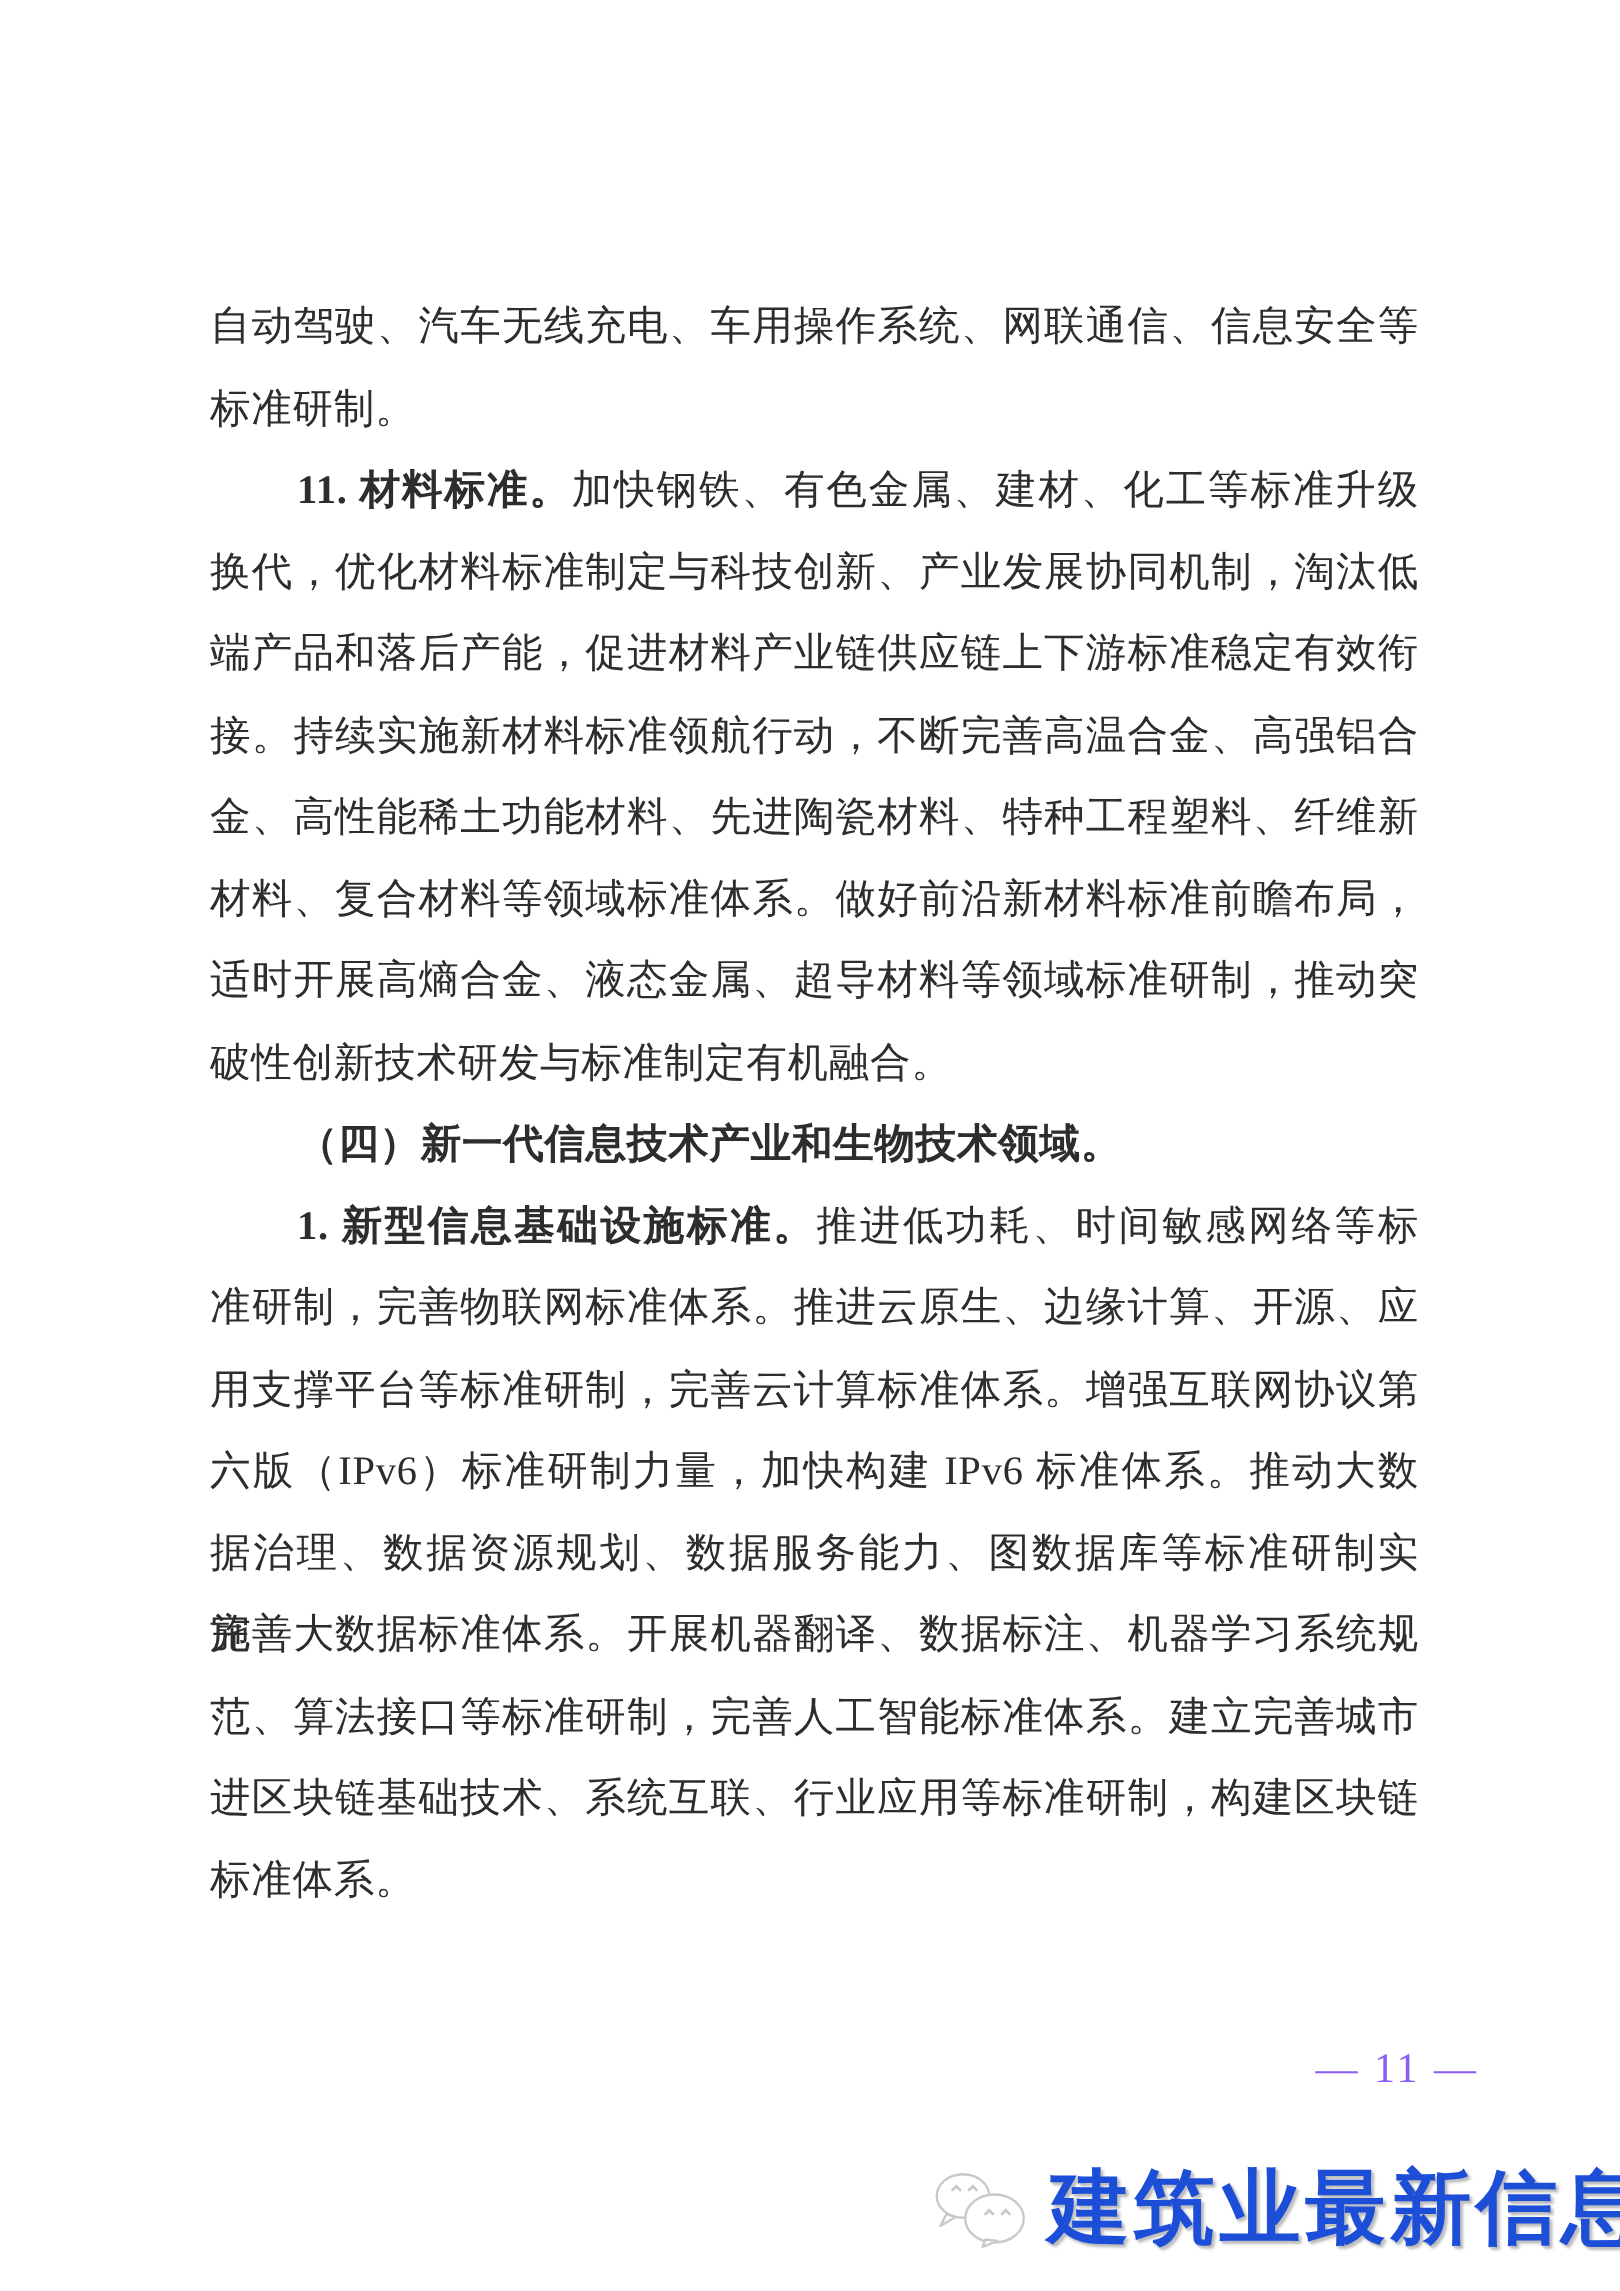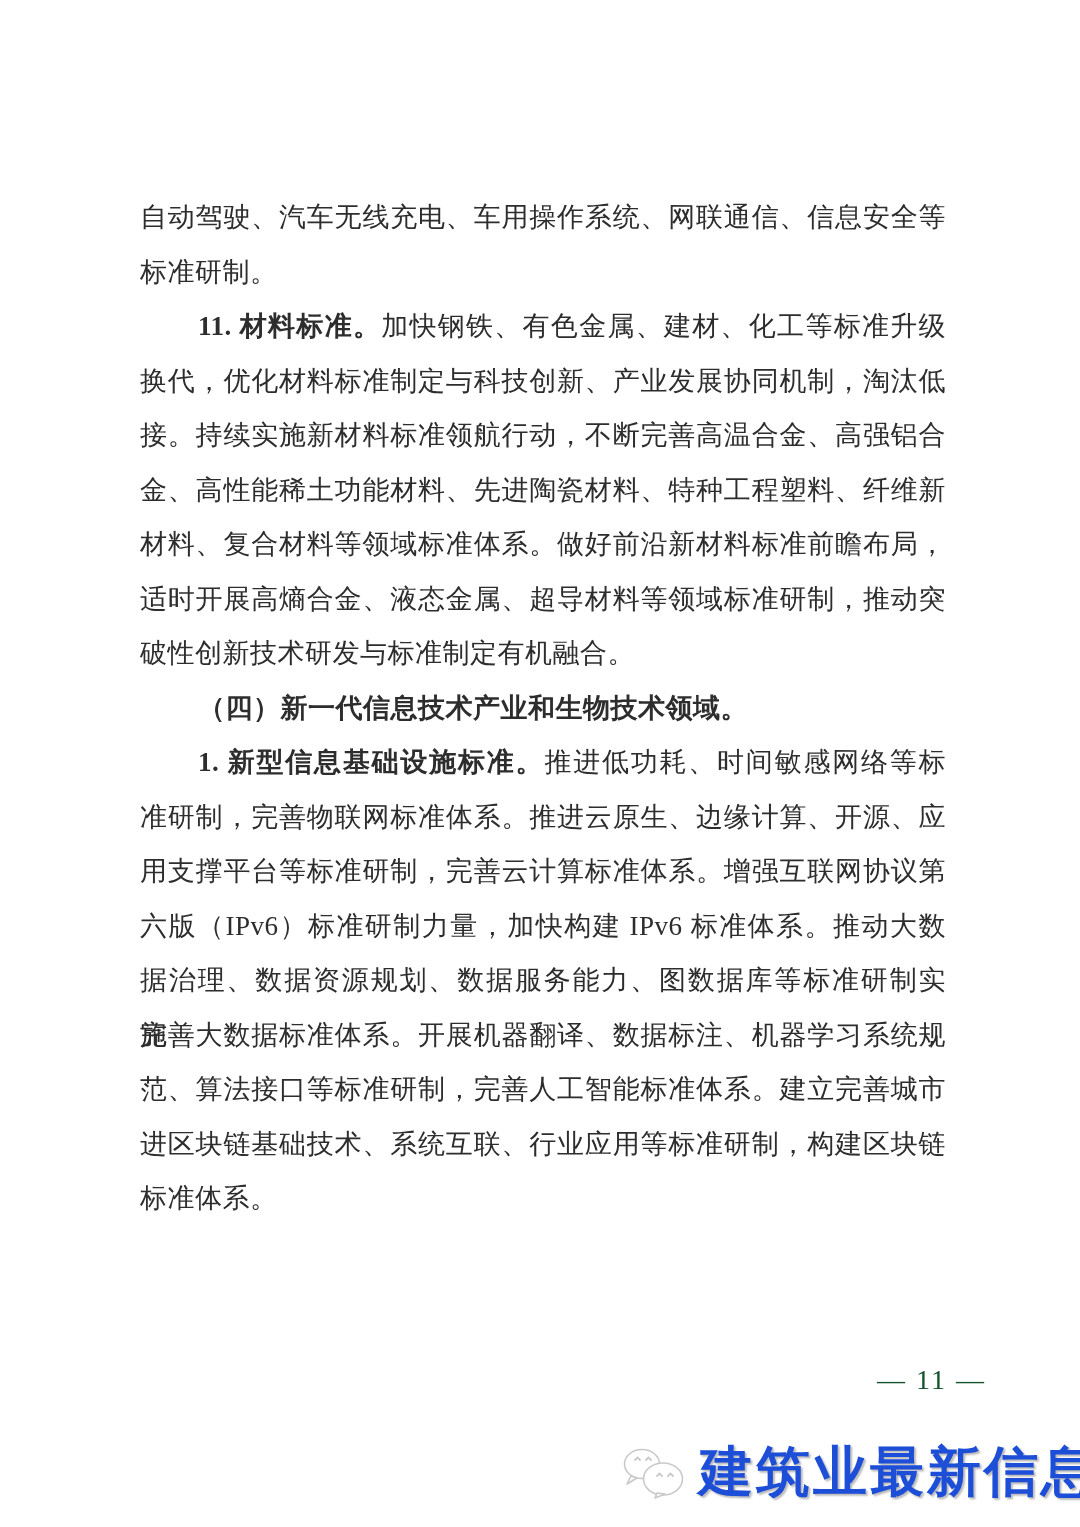--- a/index.html
+++ b/index.html
@@ -42,21 +42,21 @@
   }
   .line .lead {
     font-weight: 700;
   }
   .page-number {
     position: absolute;
     top: 1360px;
     right: 140px;
     font-size: 28px;
     line-height: 40px;
-    color: #14532d;
+    color: #8b5cf6;
     letter-spacing: 2px;
   }
   .watermark {
     position: absolute;
     right: 28px;
     bottom: 18px;
     display: flex;
     align-items: center;
     gap: 12px;
   }
@@ -78,20 +78,21 @@
 </head>
 <body>
 
 <div class="page">
 
   <div class="text-block">
       <div class="line fill">自动驾驶、汽车无线充电、车用操作系统、网联通信、信息安全等</div>
       <div class="line">标准研制。</div>
       <div class="line indent fill"><span class="lead">11. 材料标准。</span>加快钢铁、有色金属、建材、化工等标准升级</div>
       <div class="line fill">换代，优化材料标准制定与科技创新、产业发展协同机制，淘汰低</div>
+      <div class="line fill">端产品和落后产能，促进材料产业链供应链上下游标准稳定有效衔</div>
       <div class="line fill">接。持续实施新材料标准领航行动，不断完善高温合金、高强铝合</div>
       <div class="line fill">金、高性能稀土功能材料、先进陶瓷材料、特种工程塑料、纤维新</div>
       <div class="line fill">材料、复合材料等领域标准体系。做好前沿新材料标准前瞻布局，</div>
       <div class="line fill">适时开展高熵合金、液态金属、超导材料等领域标准研制，推动突</div>
       <div class="line">破性创新技术研发与标准制定有机融合。</div>
       <div class="line indent heading">（四）新一代信息技术产业和生物技术领域。</div>
       <div class="line indent fill"><span class="lead">1. 新型信息基础设施标准。</span>推进低功耗、时间敏感网络等标</div>
       <div class="line fill">准研制，完善物联网标准体系。推进云原生、边缘计算、开源、应</div>
       <div class="line fill">用支撑平台等标准研制，完善云计算标准体系。增强互联网协议第</div>
       <div class="line fill">六版（IPv6）标准研制力量，加快构建 IPv6 标准体系。推动大数</div>

